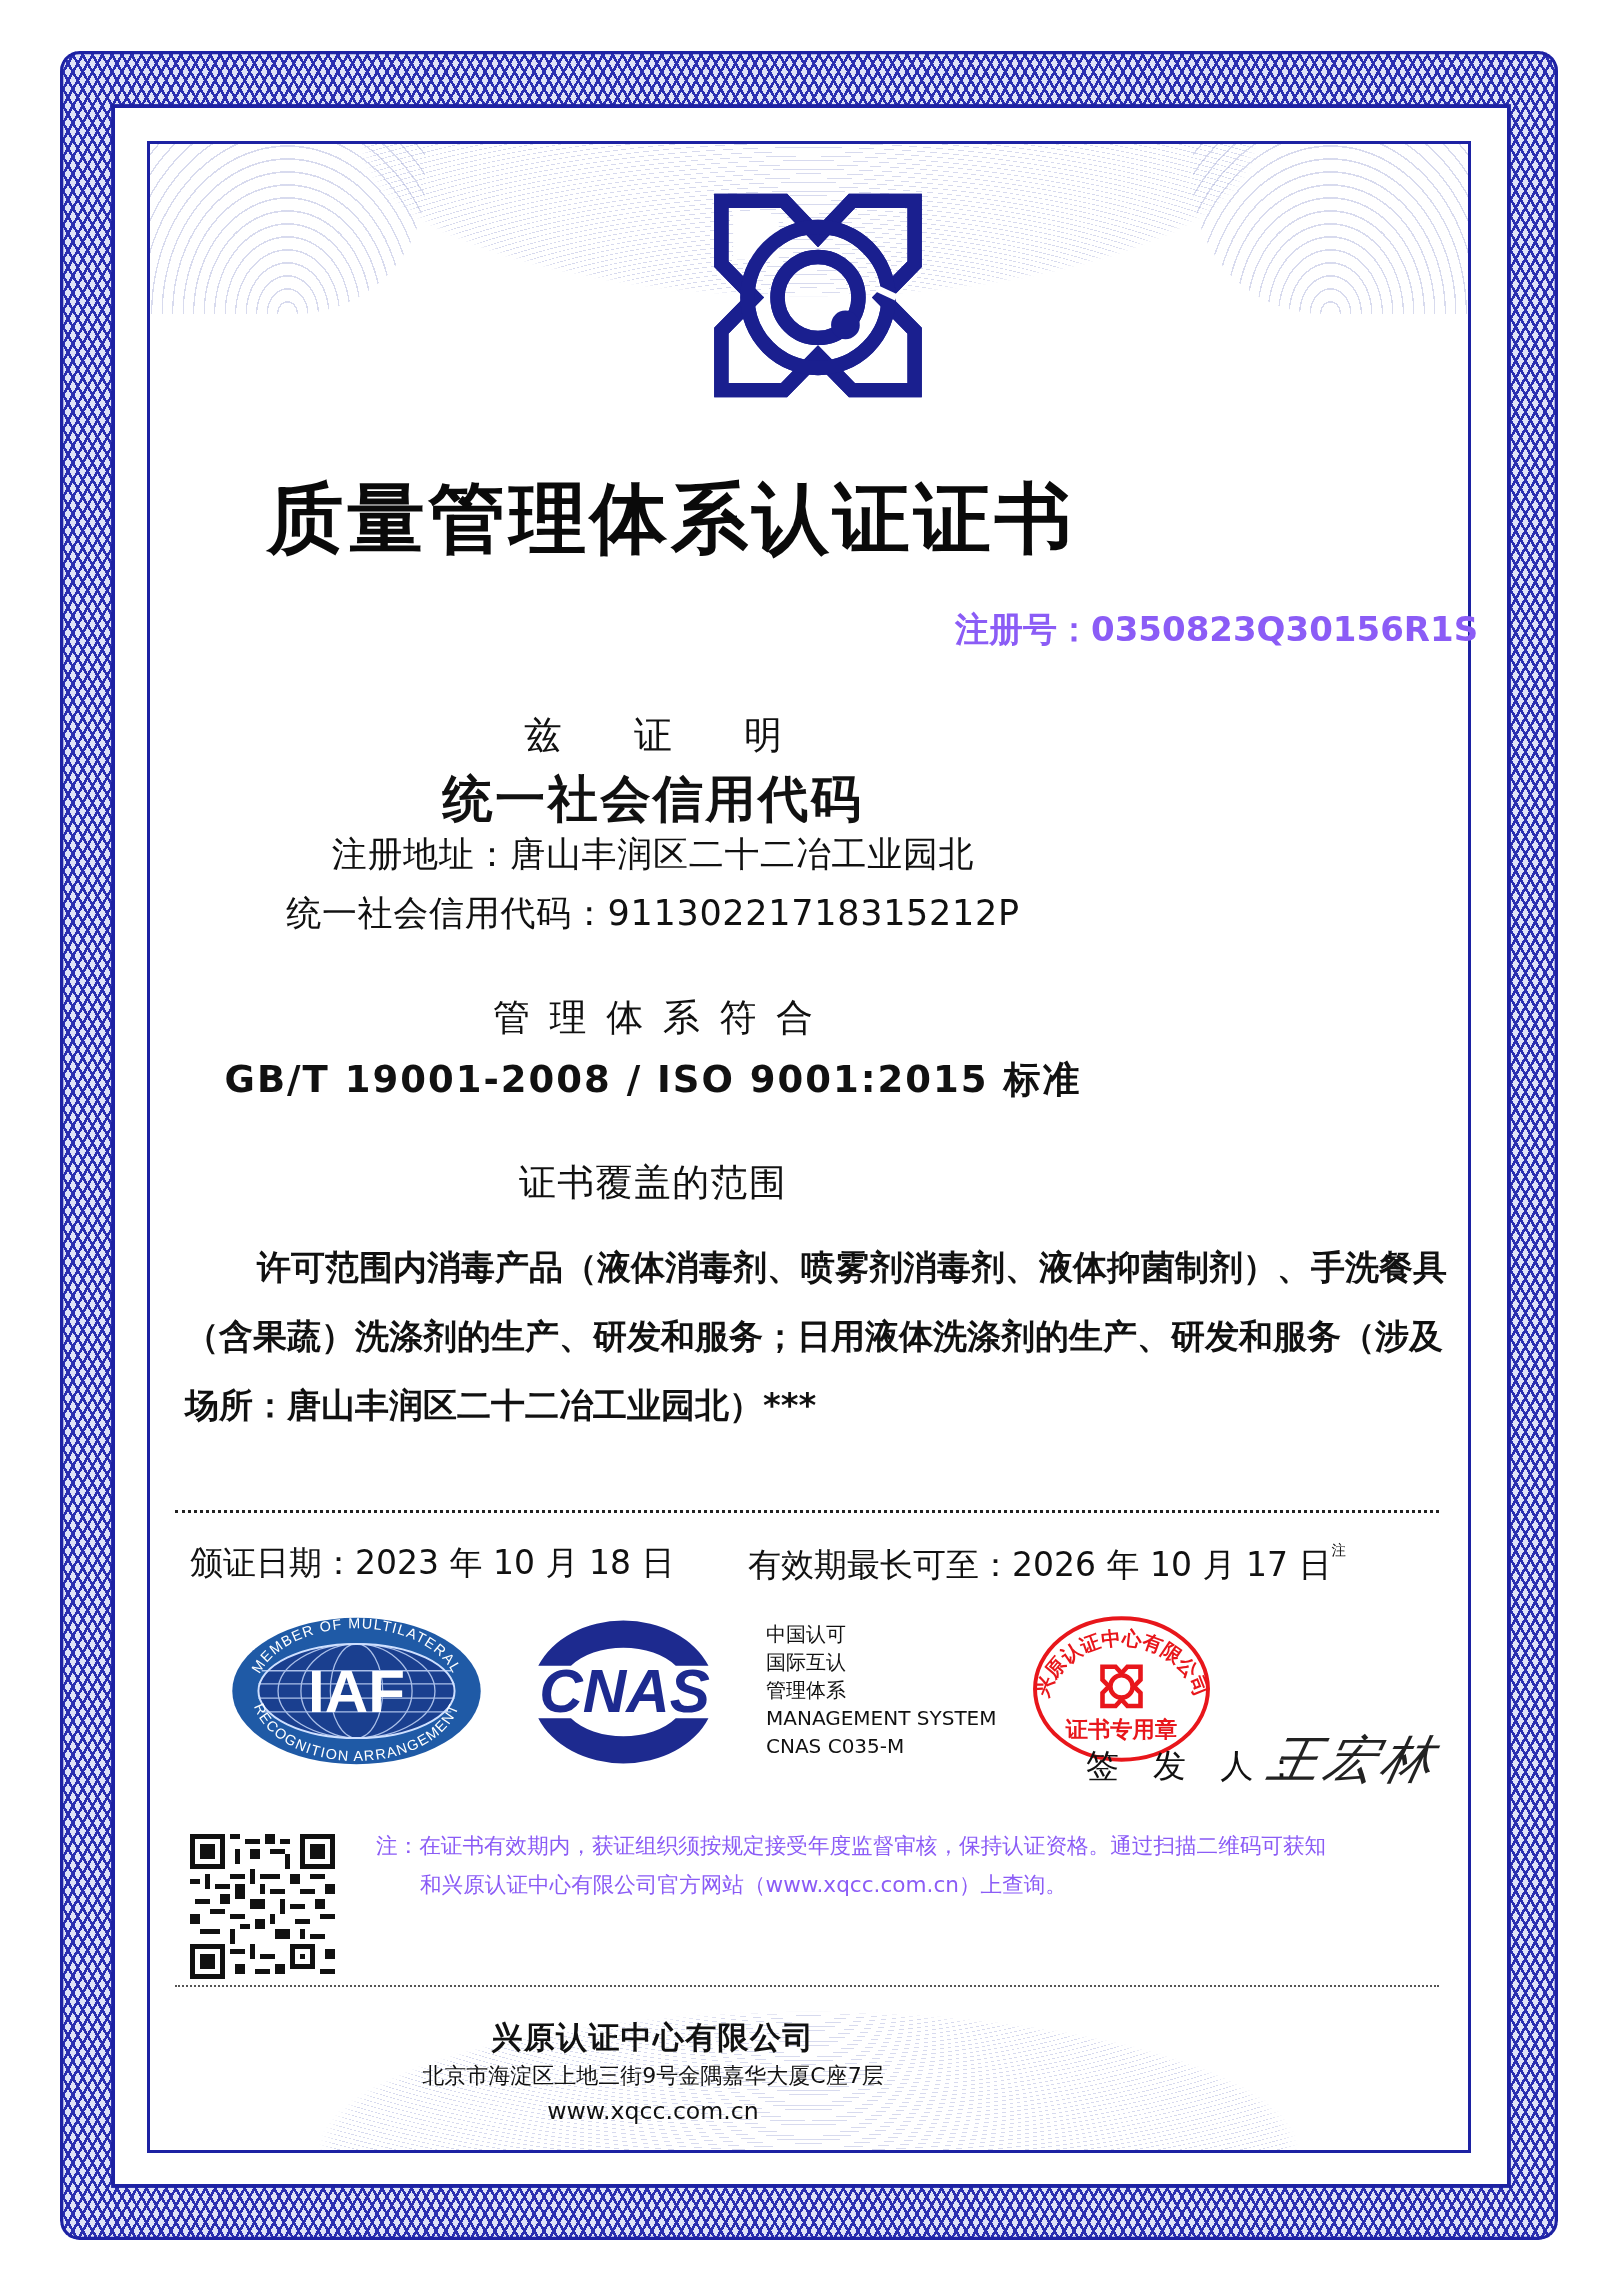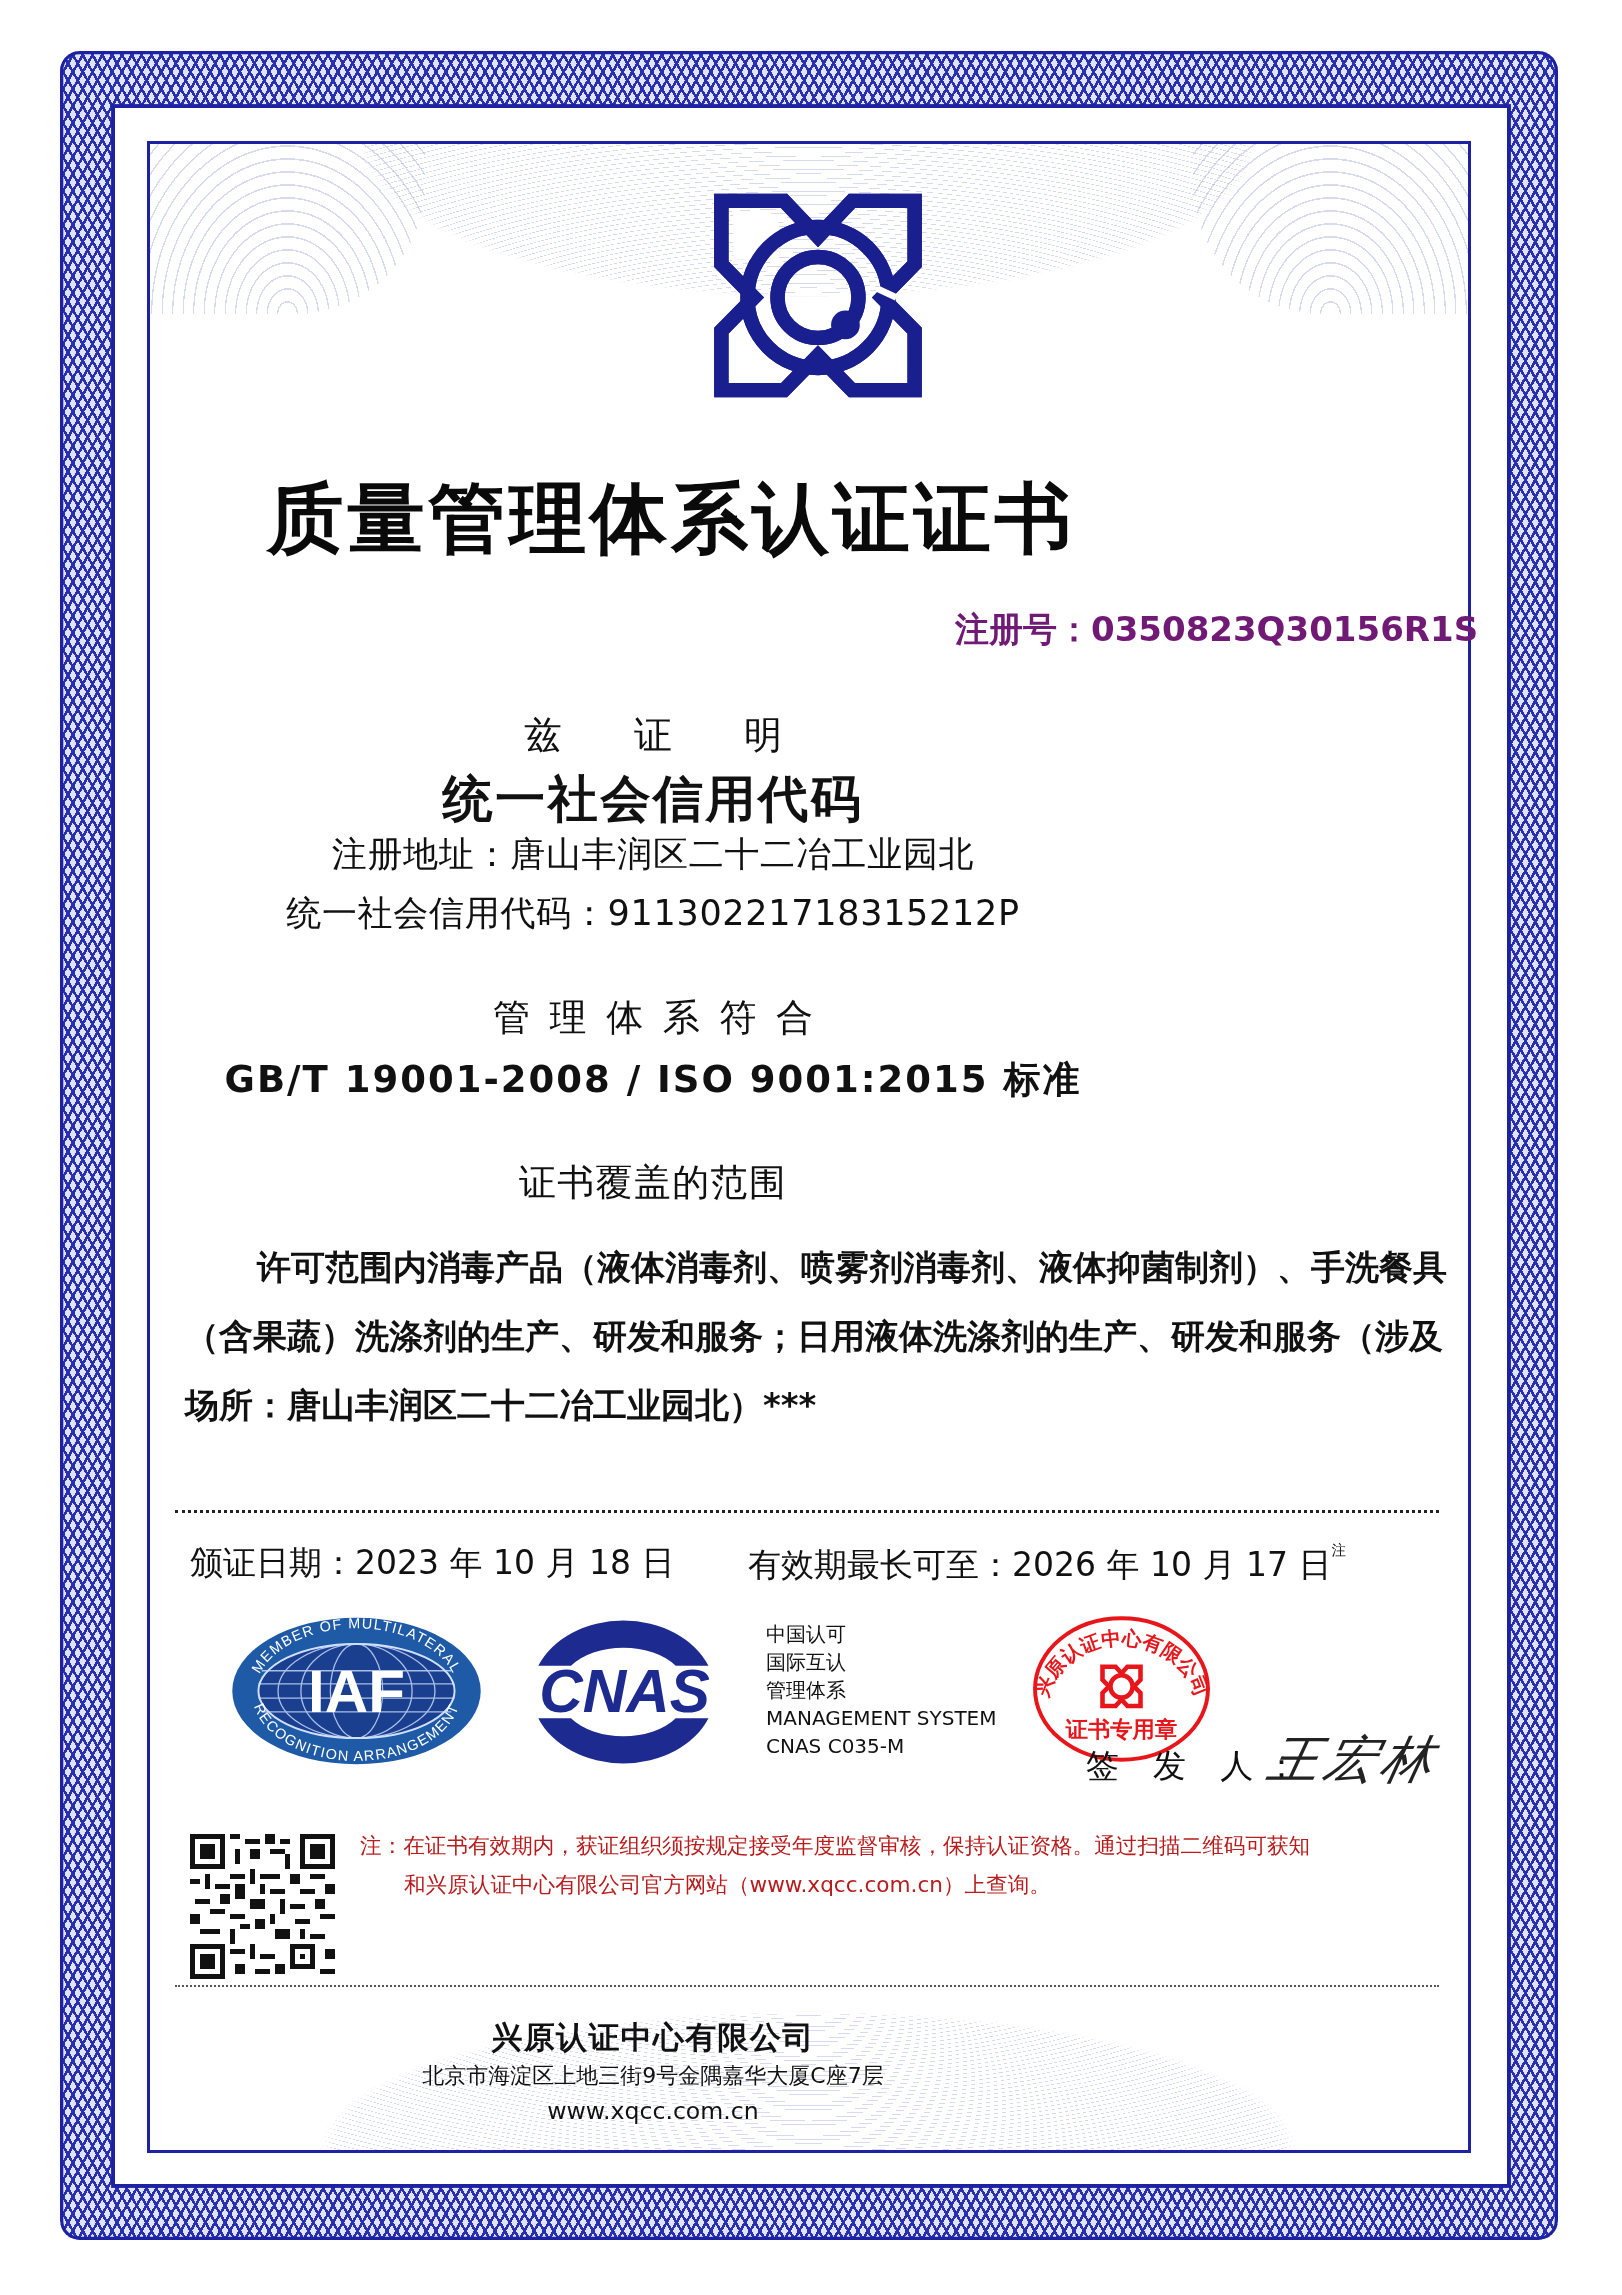--- a/index.html
+++ b/index.html
@@ -48,21 +48,21 @@
   
   .abs { position: absolute; }
   .logo { left: 707px; top: 191px; width: 222px; height: 209px; }
 
   .title {
     left: 0; width: 1342px; top: 468px; text-align: center;
     font-size: 77px; font-weight: bold; letter-spacing: 3.9px; color: #0a0a0a;
     font-family: "DejaVu Sans", sans-serif;
   }
   .reg {
-    left: 955px; top: 607px; font-size: 34px; font-weight: bold; color: #701a75;
+    left: 955px; top: 607px; font-size: 34px; font-weight: bold; color: #8b5cf6;
   }
   .center { left: 0; width: 1306px; text-align: center; }
   .hereby { top: 710px; font-size: 38px; letter-spacing: 72px; padding-left: 72px; box-sizing: border-box; }
   .company { top: 766px; font-size: 50px; font-weight: bold; letter-spacing: 2.6px; }
   .addr { top: 831px; font-size: 35px; letter-spacing: 0.7px; }
   .credit { top: 890px; font-size: 35px; letter-spacing: 0.7px; }
   .conform { top: 993px; font-size: 37px; letter-spacing: 19.6px; padding-left: 19.6px; box-sizing: border-box; }
   .standard { top: 1055px; font-size: 37px; font-weight: bold; letter-spacing: 2px; }
   .scope-h { top: 1158px; font-size: 37px; letter-spacing: 1.3px; }
   .scope {
@@ -82,21 +82,21 @@
   .cnas { left: 512px; top: 1620px; width: 226px; height: 144px; }
   .cnas-text { left: 766px; top: 1620px; font-size: 20px; line-height: 28px; color: #111; }
   .cnas-text div { white-space: nowrap; }
 
   .seal { left: 1029px; top: 1613px; width: 185px; height: 152px; }
   .signer { left: 1086px; top: 1744px; font-size: 33px; letter-spacing: 11.8px; font-family: "DejaVu Serif", serif; }
   .signature { left: 1269px; top: 1726px; font-size: 51px; font-style: italic; font-family: "DejaVu Serif", serif; color: #222; letter-spacing: 5.2px; transform: skewX(-12deg); }
 
   .qr { left: 190px; top: 1834px; width: 145px; height: 145px; }
   .note {
-    left: 360px; top: 1826px; width: 1047px; font-size: 21.6px; line-height: 39px; color: #b91c1c;
+    left: 376px; top: 1826px; width: 1047px; font-size: 21.6px; line-height: 39px; color: #8b5cf6;
   }
   .note .n-indent { padding-left: 44px; display: block; }
 
   .dotline2 {
     left: 175px; top: 1985px; width: 1264px; height: 0; border-top: 2.6px dotted #555;
   }
   .issuer { top: 2017px; font-size: 31px; font-weight: bold; letter-spacing: 1.3px; }
   .issuer-addr { top: 2061px; font-size: 22px; }
   .issuer-web { top: 2097px; font-size: 23.6px; }
 </style>

